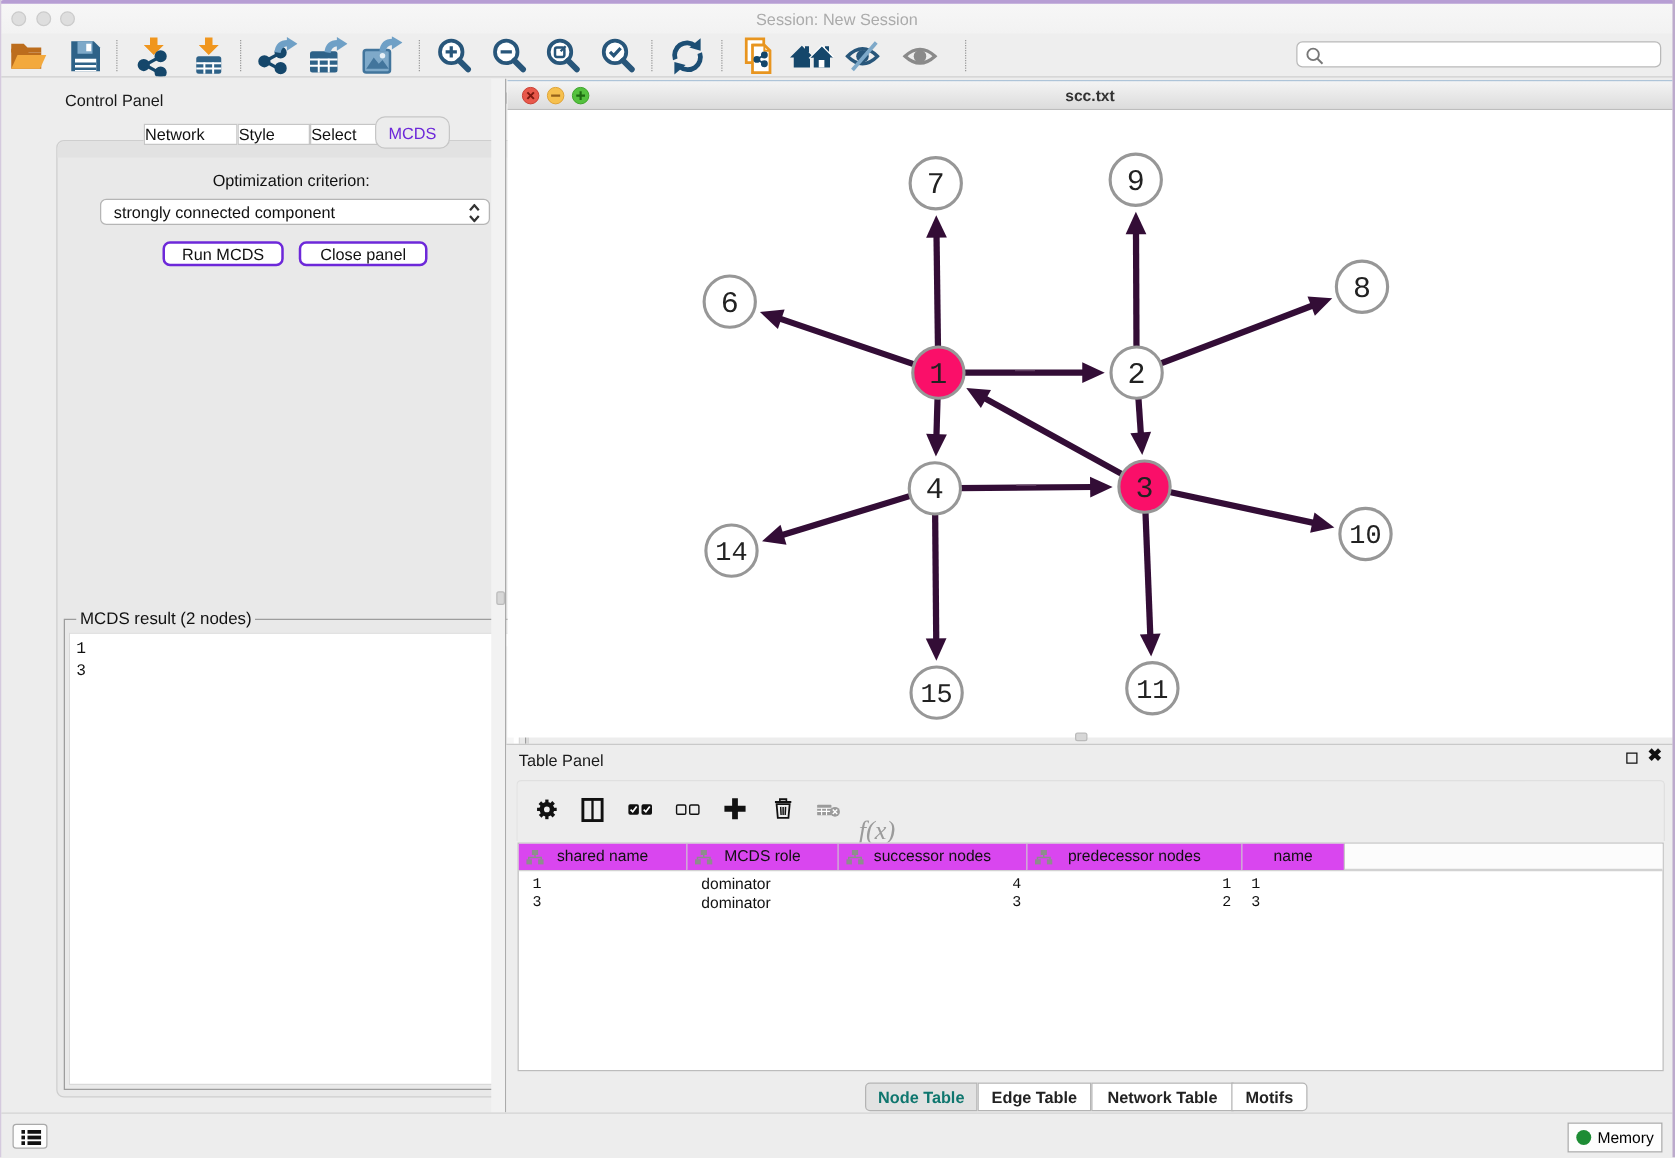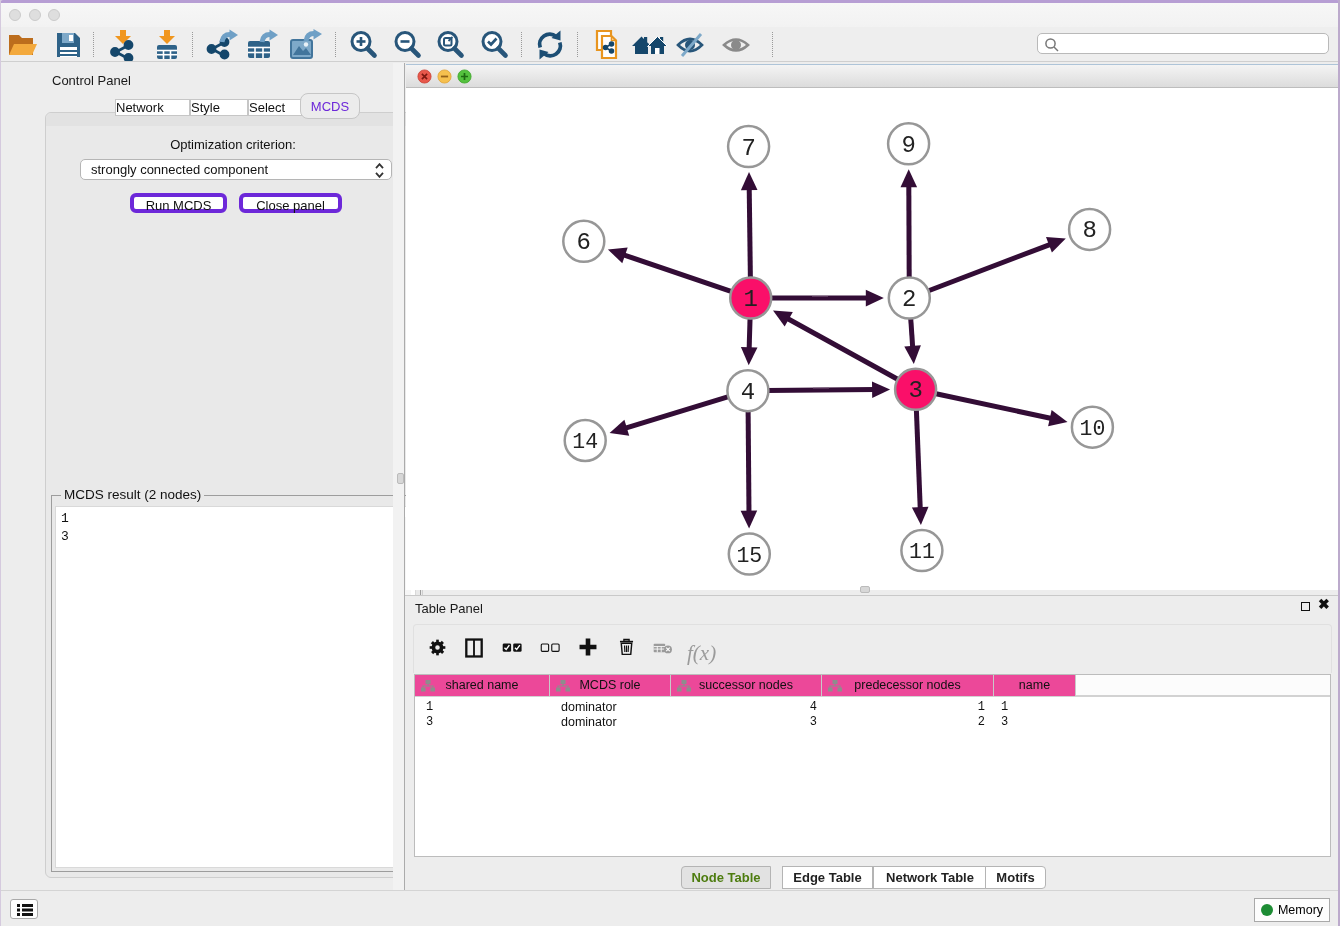--- a/index.html
+++ b/index.html
@@ -20,53 +20,54 @@
 .ticon { position:absolute; top:2px; }
 #searchbox { left:1036px; top:6px; width:292px; height:21px; background:#fff; border:1px solid #b9b9b9; border-radius:5px; }
 
 #cpanel { left:1px; top:63px; width:392px; height:827px; background:#ededed;margin-left:36px; }
 #cphead { left:15px; top:10px; font-size:13px; color:#1a1a1a; }
 .tab { position:absolute; top:36px; height:17px; font-size:13px; color:#111; background:#fff; border:1px solid #c6c6c6; line-height:16px; }
 #cpcontent { left:8px; top:49px; width:378px; height:766px; background:#e9e9e9; border:1px solid #cecece; border-radius:6px; }
 #mcdstab { position:absolute; left:263px; top:30px; width:60px; height:26px; background:#ececec; border:1px solid #c6c6c6; border-radius:8px; color:#6d28d9; font-size:13px; text-align:center; line-height:25px; }
 #optlabel { top:74px; width:100%; text-align:center; font-size:13px; color:#111; }
 #dropdown { left:43px; top:96px; width:312px; height:21px; background:#fff; border:1px solid #b5b5b5; border-radius:5px; font-size:13px; color:#111; line-height:19px; padding-left:10px; }
-.btn { position:absolute; top:130px; height:20px; background:#fff; border:4px solid #6d28d9; border-radius:6px; font-size:13px; color:#111; text-align:center; line-height:18px; }
+.btn { position:absolute; top:130px; height:20px; background:#fff; border:2px solid #6d28d9; border-radius:6px; font-size:13px; color:#111; text-align:center; line-height:18px; }
 #fieldset { left:14px; top:432px; width:370px; height:377px; border:1px solid #9d9d9d; }
 #fslegend { position:absolute; left:9px; top:-9px; background:#e9e9e9; padding:0 3px; font-size:13.5px; color:#111; }
 #fsinner { position:absolute; left:3px; top:10px; width:361px; height:362px; background:#fff; border:1px solid #d9d9d9; font-family:"Liberation Mono",monospace; font-size:13px; color:#111; line-height:18px; padding:3px 0 0 5px; }
 #fsscroll { position:absolute; right:4px; top:10px; width:14px; height:363px; background:#f6f6f6; border-left:1px solid #e4e4e4; }
 
 #vsplit { left:393px; top:63px; width:12px; height:827px; background:#f2f2f2; border-right:1px solid #ababab; }
 #vsthumb { position:absolute; left:4px; top:410px; width:7px; height:11px; background:#d7d7d7; border:1px solid #bbb; border-radius:2px; }
 
 #netwin { left:406px; top:64px; width:932px; height:526px; background:#fff; }
 #nettitle { left:0; top:0; width:932px; height:24px; border-top:1px solid #aec4d8; background:linear-gradient(#f4f4f4,#dcdcdc); border-bottom:1px solid #bdbdbd; }
 #netname { width:100%; text-align:center; top:5px; font-size:12.5px; font-weight:bold; color:#333; }
 #hsthumb { left:860px; top:586px; width:10px; height:7px; background:#d7d7d7; border:1px solid #bbb; border-radius:2px; }
 
 #tpanel { left:405px; top:595px; width:933px; height:295px; background:#ededed; border-top:1px solid #c9c9c9; }
 #tphead { left:10px; top:5px; font-size:13px; color:#1a1a1a; }
 #tptoolbar { left:8px; top:28px; width:919px; height:49px; border:1px solid #e0e0e0; border-radius:4px 4px 0 0; border-bottom:none; }
 #ttable { left:9px; top:78px; width:917px; height:183px; background:#fff; border:1px solid #bcbcbc; }
-.th { position:absolute; top:0; height:21px; background:#ec4899; border-right:1px solid #c9c9c9; font-size:12.5px; color:#111; text-align:center; line-height:21px; }
+.th { position:absolute; top:0; height:21px; background:#d946ef; border-right:1px solid #c9c9c9; font-size:12.5px; color:#111; text-align:center; line-height:21px; }
 .td { position:absolute; font-size:12.5px; color:#111; height:16px; line-height:16px; }
 .num { font-family:"Liberation Mono",monospace; font-size:12px; }
 .btab { position:absolute; top:270px; height:23px; background:#fff; border:1px solid #b4b4b4; font-size:13px; font-weight:bold; color:#222; text-align:center; line-height:21px; }
 
 #statusbar { left:1px; top:890px; width:1337px; height:36px; background:#ededed; border-top:1px solid #d4d4d4; }
 #listbtn { left:9px; top:8px; width:28px; height:20px; background:#fdfdfd; border:1px solid #a9a9a9; border-radius:3px; }
 #membtn { left:1253px; top:7px; width:76px; height:24px; background:#fdfdfd; border:1px solid #a9a9a9; font-size:12.5px; color:#000000; text-align:center; line-height:22px; }
 </style>
 </head>
 <body>
 <div class="abs" id="titlebar">
   <div class="tl" style="left:8px;"></div>
   <div class="tl" style="left:28px;"></div>
   <div class="tl" style="left:47px;"></div>
+  <div class="abs" id="title">Session: New Session</div>
 </div>
 <div class="abs" id="toolbar">
 <svg class="ticon" style="left:5px;" width="34" height="32" viewBox="0 0 34 32">
   <path d="M3 6 L13 6 L16 9 L27 9 L27 13 L3 13 Z" fill="#bc6d1d"></path>
   <path d="M3 26 L3 10 L14 10 L17 13 L27 13 L27 26 Z" fill="#bc6d1d"></path>
   <path d="M8 15 L31 15 L26 26 L3 26 Z" fill="#f3a93d"></path>
 </svg>
 <svg class="ticon" style="left:51px;" width="32" height="32" viewBox="0 0 32 32">
   <path d="M5 4 L23 4 L28 9 L28 28 L5 28 Z" fill="#2e6288"></path>
   <rect x="10" y="4" width="12" height="10" fill="#7ea9c9"></rect>
@@ -222,20 +223,21 @@
 <div class="abs" id="netwin">
   <div class="abs" id="nettitle">
     <svg class="abs" style="left:11px;top:3.5px;" width="62" height="15" viewBox="0 0 62 15">
       <circle cx="7.5" cy="7.5" r="6.6" fill="#e8584b" stroke="#c94136" stroke-width="0.8"></circle>
       <path d="M4.9 4.9 L10.1 10.1 M10.1 4.9 L4.9 10.1" stroke="#7c1810" stroke-width="1.6"></path>
       <circle cx="27.5" cy="7.5" r="6.6" fill="#f6c04e" stroke="#dfa337" stroke-width="0.8"></circle>
       <path d="M23.9 7.5 L31.1 7.5" stroke="#96621a" stroke-width="1.8"></path>
       <circle cx="47.5" cy="7.5" r="6.6" fill="#54c13e" stroke="#3fa42c" stroke-width="0.8"></circle>
       <path d="M44 7.5 L51 7.5 M47.5 4 L47.5 11" stroke="#1d6a12" stroke-width="1.7"></path>
     </svg>
+    <div class="abs" id="netname">scc.txt</div>
   </div>
   <svg class="abs" style="left:0;top:25px;" width="932" height="501" viewBox="0 0 932 501">
     <g stroke="#330d36" stroke-width="5" fill="none">
       <line x1="344.4" y1="190.6" x2="343.2" y2="98.1"></line>
       <line x1="327.2" y1="203.1" x2="216.1" y2="165.3"></line>
       <line x1="363.2" y1="209.1" x2="462.8" y2="209.1"></line>
       <line x1="344.1" y1="227.6" x2="343.1" y2="261.2"></line>
       <line x1="503.2" y1="190.6" x2="502.8" y2="95.3"></line>
       <line x1="520.6" y1="202.5" x2="645.8" y2="154.8"></line>
       <line x1="504.6" y1="227.6" x2="506.8" y2="259.9"></line>
@@ -343,21 +345,21 @@
       <rect x="1" y="2" width="16" height="12" rx="1" fill="#9b9b9b"></rect>
       <g stroke="#fff" stroke-width="1.2">
         <line x1="1" y1="6" x2="17" y2="6"></line>
           <line x1="1" y1="9.5" x2="17" y2="9.5"></line>
         <line x1="6" y1="6" x2="6" y2="14"></line>
           <line x1="11.5" y1="6" x2="11.5" y2="14"></line>
       </g>
       <circle cx="21" cy="10" r="5.5" fill="#9b9b9b"></circle>
       <path d="M18.5 7.5 L23.5 12.5 M23.5 7.5 L18.5 12.5" stroke="#fff" stroke-width="1.6"></path>
     </svg>
-    <div class="abs" style="left:273px;top:16px;font-family:'Liberation Serif',serif;font-style:italic;font-size:21px;color:#9b9b9b;">f(x)</div>
+    <div class="abs" style="left:273px;top:27px;font-family:'Liberation Serif',serif;font-style:italic;font-size:21px;color:#9b9b9b;">f(x)</div>
   </div>
   <div class="abs" id="ttable">
     <div class="abs" style="left:0;top:0;width:915px;height:21px;background:#fcfcfc;border-bottom:1px solid #d2d2d2;"></div>
     <div class="th" style="left:0;width:135px;">shared name</div>
     <div class="th" style="left:135px;width:121px;">MCDS role</div>
     <div class="th" style="left:256px;width:151px;">successor nodes</div>
     <div class="th" style="left:407px;width:172px;">predecessor nodes</div>
     <div class="th" style="left:579px;width:82px;">name</div>
     <div class="abs" style="left:0;top:21px;width:915px;height:1px;background:#d2d2d2;"></div>
     <svg class="abs" style="left:6px;top:5px;" width="14" height="12" viewBox="0 0 14 12">
@@ -396,21 +398,21 @@
     <div class="td" style="left:146px;top:24px;">dominator</div>
     <div class="td num" style="left:256px;top:24px;width:146px;text-align:right;">4</div>
     <div class="td num" style="left:407px;top:24px;width:163px;text-align:right;">1</div>
     <div class="td num" style="left:586px;top:24px;">1</div>
     <div class="td num" style="left:11px;top:39px;">3</div>
     <div class="td" style="left:146px;top:39px;">dominator</div>
     <div class="td num" style="left:256px;top:39px;width:146px;text-align:right;">3</div>
     <div class="td num" style="left:407px;top:39px;width:163px;text-align:right;">2</div>
     <div class="td num" style="left:586px;top:39px;">3</div>
   </div>
-  <div class="btab" style="left:276px;width:90px;background:#e2e2e2;color:#4d7c0f;font-weight:bold;border-radius:4px 0 0 4px;">Node Table</div>
+  <div class="btab" style="left:287px;width:90px;background:#e2e2e2;color:#0f766e;font-weight:bold;border-radius:4px 0 0 4px;">Node Table</div>
   <div class="btab" style="left:377px;width:91px;">Edge Table</div>
   <div class="btab" style="left:468px;width:114px;">Network Table</div>
   <div class="btab" style="left:580px;width:61px;border-radius:0 4px 4px 0;">Motifs</div>
 </div>
 <div class="abs" id="statusbar">
   <div class="abs" id="listbtn">
     <svg style="position:absolute;left:6px;top:2.5px;" width="16" height="14" viewBox="0 0 16 14">
       <g fill="#111">
           <rect x="0" y="1" width="3" height="3"></rect>
           <rect x="0" y="5.5" width="3" height="3"></rect>

